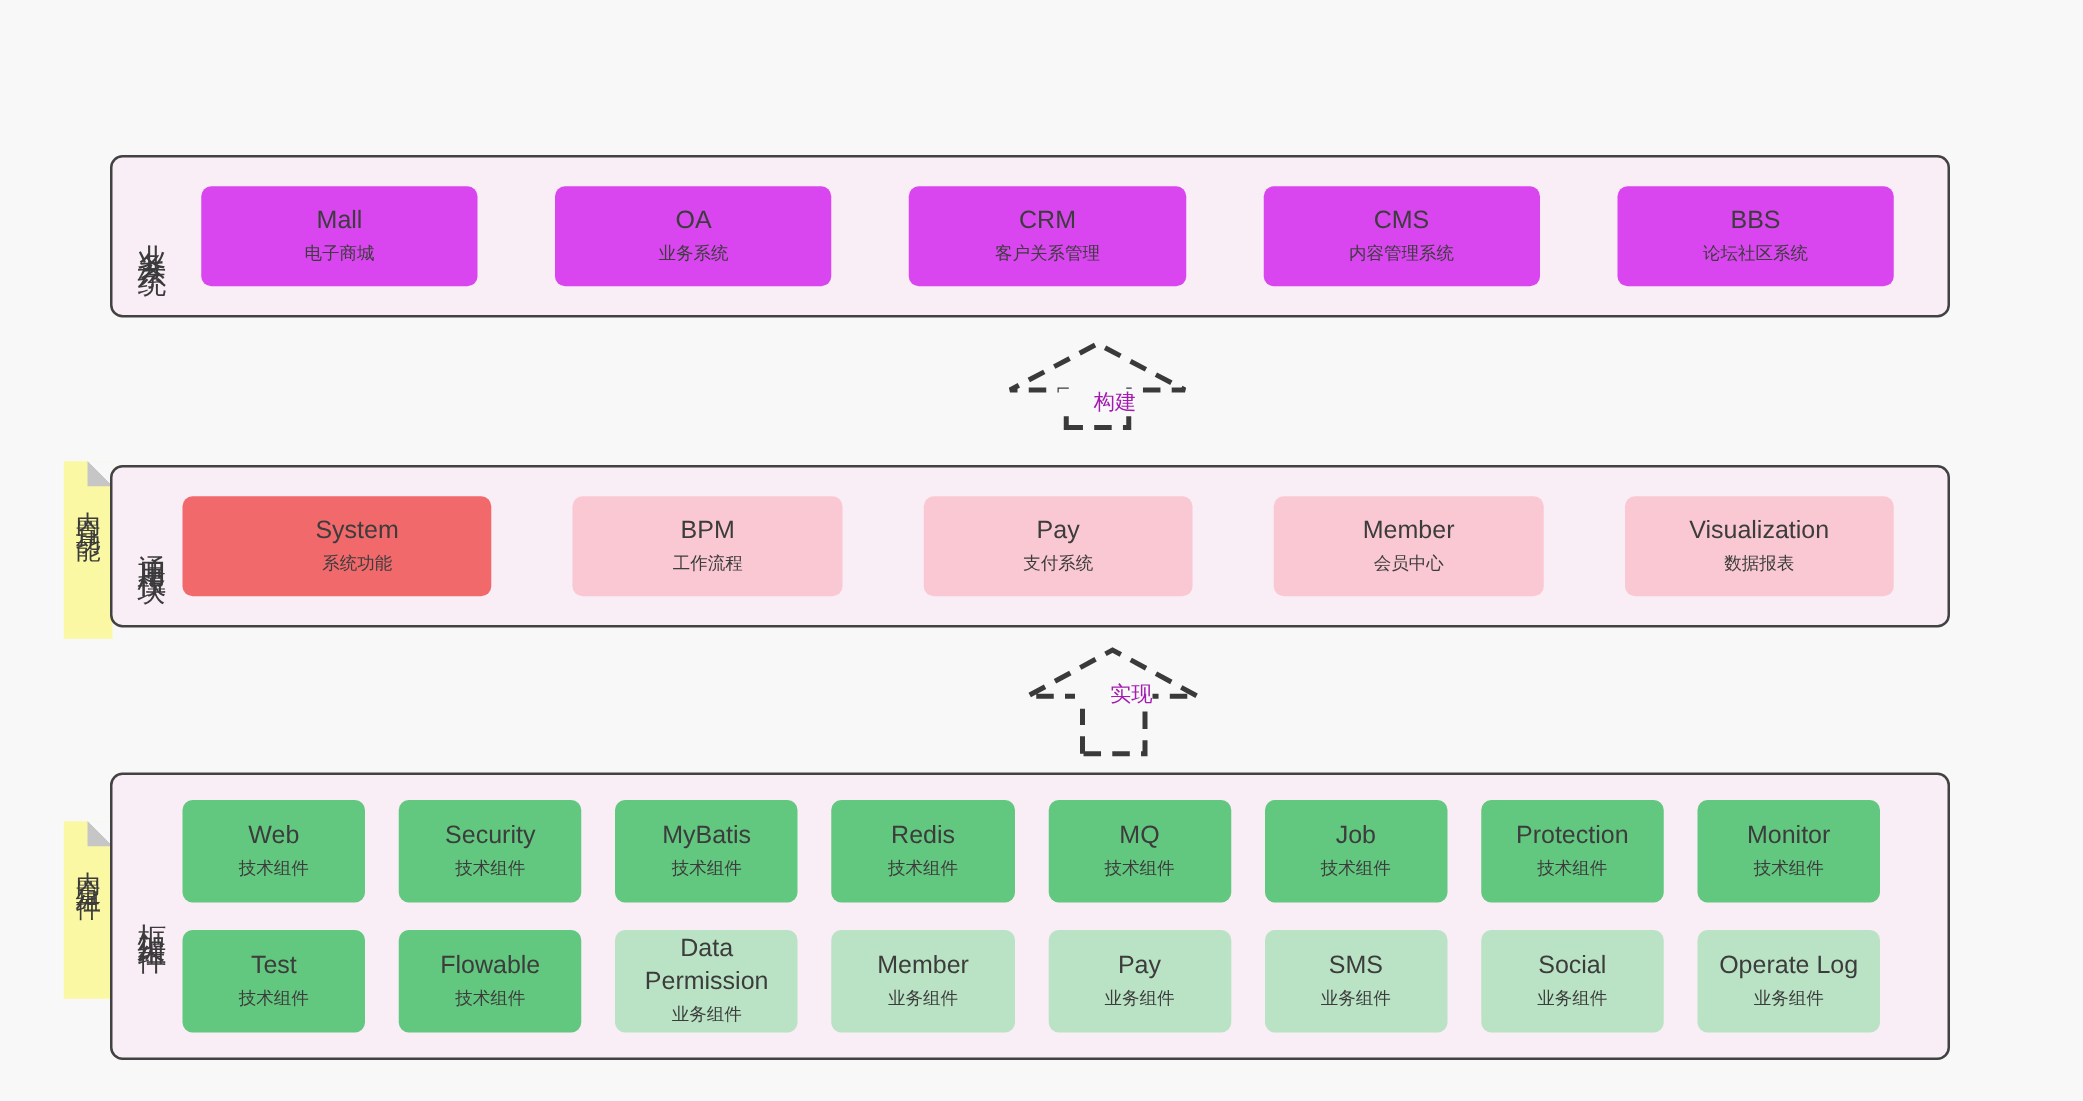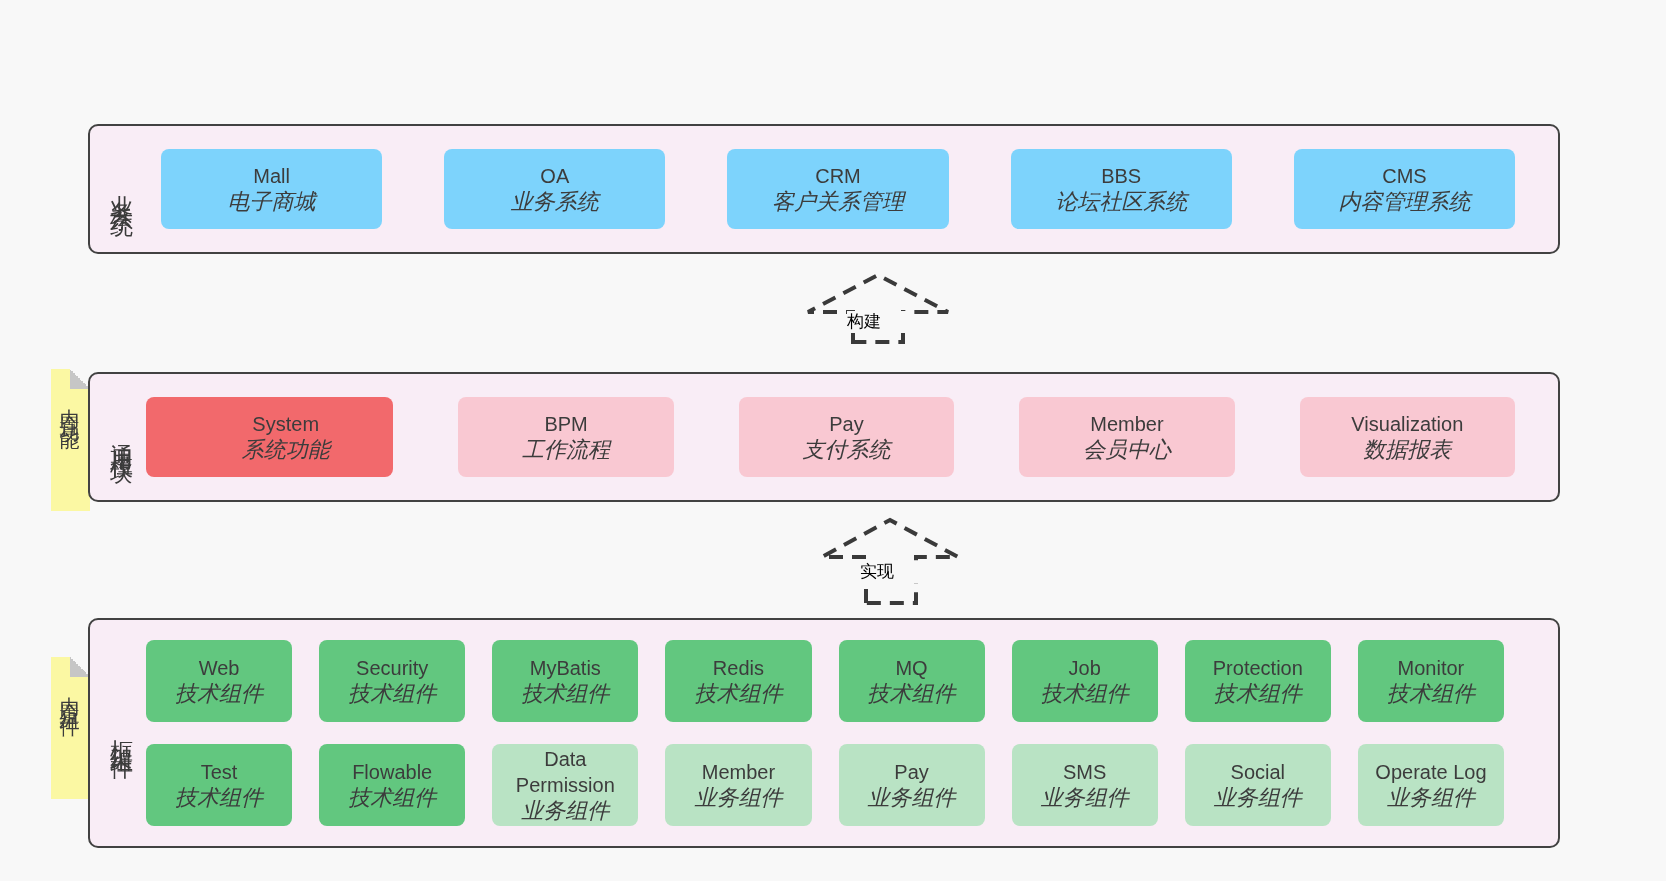--- a/index.html
+++ b/index.html
@@ -68,23 +68,23 @@
     flex-direction: column;
     justify-content: center;
     align-items: center;
     text-align: center;
     line-height: 26px;
     padding: 0 4px;
     box-sizing: border-box;
   }
   .panel-bottom .box { height: 82px; }
   .box-title    { font-size: 20px; color: #3c3c3c; }
-  .box-subtitle { font-size: 22px; color: #3c3c3c; font-style: italic; }
-
-  .blue        { background: #7dd3fc; margin-left: 15px; }
+  .box-subtitle { font-size: 14px; color: #3c3c3c; }
+
+  .blue        { background: #d946ef; margin-left: 15px; }
   .red         { background: #f2696c; padding-left: 36px; }
   .pink        { background: #f9c8d2; margin-left: 18px; }
   .green       { background: #62c77f; }
   .light_green { background: #b9e3c4; }
 
   
   .sticky {
     position: absolute;
     left: 51px;
     width: 39px;
@@ -117,29 +117,29 @@
   .arrow-svg { position: absolute; overflow: visible; z-index: 1; }
   .arrow-svg path {
     fill: none;
     stroke: #3a3a3a;
     stroke-width: 4;
     stroke-dasharray: 14 9;
   }
   .arrow-label {
     position: absolute;
     width: 62px;
-    text-align: left;
+    text-align: right;
     font-size: 17px;
-    color: #000000;
+    color: #a21caf;
     background: #f8f8f8;
     z-index: 2;
     line-height: 22px;
   }
   .arrow-label-1 { left: 847px; top: 311px; }
-  .arrow-label-2 { left: 860px; top: 561px; }
+  .arrow-label-2 { left: 860px; top: 545px; }
 </style>
 </head>
 <body>
 
 <div class="canvas">
 
   <section class="panel panel-top">
     <span class="vlabel">业务系统</span>
     <div class="rows">
       <div class="row row-6">
@@ -149,26 +149,26 @@
           </div>
           <div class="box blue">
             <div class="box-title">OA</div>
             <div class="box-subtitle">业务系统</div>
           </div>
           <div class="box blue">
             <div class="box-title">CRM</div>
             <div class="box-subtitle">客户关系管理</div>
           </div>
           <div class="box blue">
+            <div class="box-title">CMS</div>
+            <div class="box-subtitle">内容管理系统</div>
+          </div>
+          <div class="box blue">
             <div class="box-title">BBS</div>
             <div class="box-subtitle">论坛社区系统</div>
-          </div>
-          <div class="box blue">
-            <div class="box-title">CMS</div>
-            <div class="box-subtitle">内容管理系统</div>
           </div>
         </div>
     </div>
   </section>
 
   <svg class="arrow-svg" style="left:800px; top:266px;" width="156" height="82" viewBox="0 0 156 82">
     <path d="M53,76 L53,46 L8,46 L78,9 L148,46 L103,46 L103,76 Z"></path>
   </svg>
   <div class="arrow-label arrow-label-1">构建</div>
 

